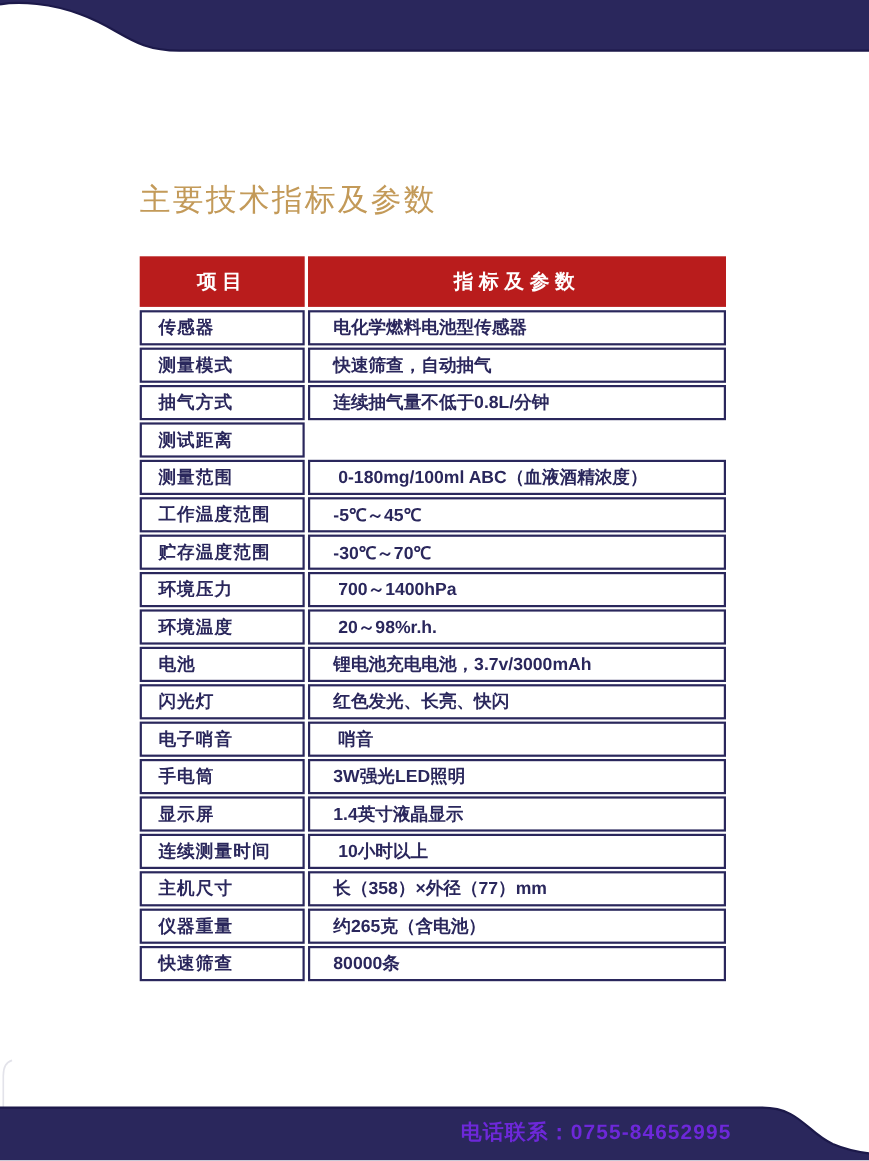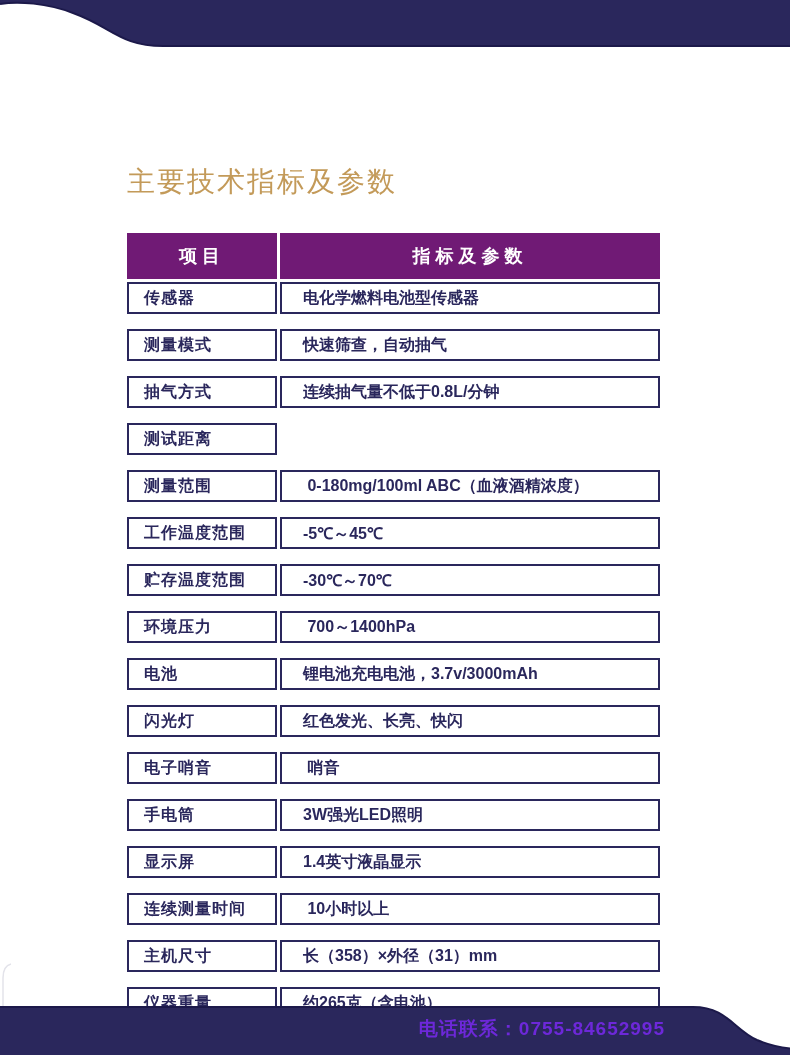--- a/index.html
+++ b/index.html
@@ -47,38 +47,38 @@
     left: 127px;
     top: 233px;
     width: 533px;
   }
   .thead {
     display: flex;
     gap: 3px;
     margin-bottom: 3px;
   }
   .th {
-    background: #701a75;
+    background: #b91c1c;
     color: #ffffff;
     font-size: 18px;
     font-weight: bold;
     letter-spacing: 5px;
     height: 46px;
     display: flex;
     align-items: center;
     justify-content: center;
     box-sizing: border-box;
   }
   .th--item  { width: 150px; }
   .th--param { flex: 1; }
   .tbody { display: block; }
   .row {
     display: flex;
     gap: 3px;
-    margin-bottom: 15px;
+    margin-bottom: 2px;
     height: 32px;
   }
   .cell {
     border: 2px solid #2a275c;
     background: #ffffff;
     color: #2a275c;
     font-size: 16px;
     font-weight: bold;
     display: flex;
     align-items: center;
@@ -154,20 +154,24 @@
       <div class="row">
         <div class="cell cell--label">贮存温度范围</div>
         <div class="cell cell--value">-30℃～70℃</div>
       </div>
 
       <div class="row">
         <div class="cell cell--label">环境压力</div>
         <div class="cell cell--value"> 700～1400hPa</div>
       </div>
 
+      <div class="row">
+        <div class="cell cell--label">环境温度</div>
+        <div class="cell cell--value"> 20～98%r.h.</div>
+      </div>
 
       <div class="row">
         <div class="cell cell--label">电池</div>
         <div class="cell cell--value">锂电池充电电池，3.7v/3000mAh</div>
       </div>
 
       <div class="row">
         <div class="cell cell--label">闪光灯</div>
         <div class="cell cell--value">红色发光、长亮、快闪</div>
       </div>
@@ -187,21 +191,21 @@
         <div class="cell cell--value">1.4英寸液晶显示</div>
       </div>
 
       <div class="row">
         <div class="cell cell--label">连续测量时间</div>
         <div class="cell cell--value"> 10小时以上</div>
       </div>
 
       <div class="row">
         <div class="cell cell--label">主机尺寸</div>
-        <div class="cell cell--value">长（358）×外径（31）mm</div>
+        <div class="cell cell--value">长（358）×外径（77）mm</div>
       </div>
 
       <div class="row">
         <div class="cell cell--label">仪器重量</div>
         <div class="cell cell--value">约265克（含电池）</div>
       </div>
 
       <div class="row">
         <div class="cell cell--label">快速筛查</div>
         <div class="cell cell--value">80000条</div>

